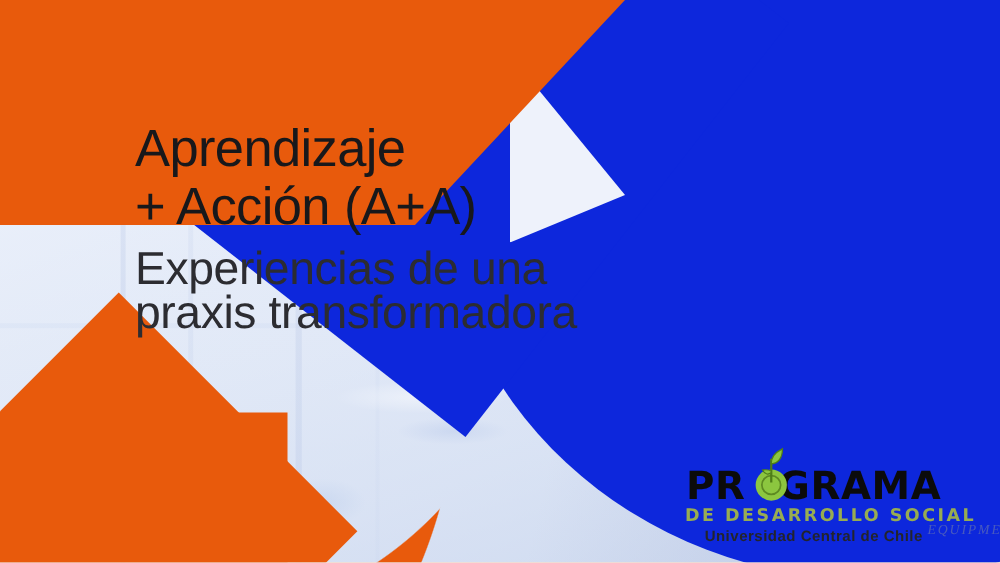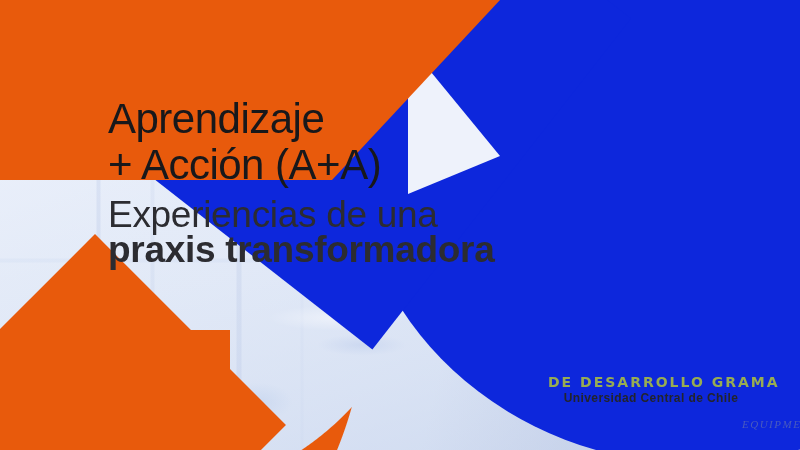--- a/index.html
+++ b/index.html
@@ -132,21 +132,21 @@
   }
   .title .l2 { display:block; }
   .subtitle {
     margin-top:9px;
     color:#2c2c31;
     font-weight:300;
     font-size:37px;
     line-height:35px;
     letter-spacing:-.3px;
   }
-  .subtitle .s2 { display:block;font-weight:bold; }
+  .subtitle .s2 { display:block; }
 
   
   .logo {
     position:absolute;
     left:548px; top:374px;
     width:206px;
     text-align:center;
   }
   .logo-word {
     position:relative;
@@ -220,19 +220,29 @@
       <span class="l1">Aprendizaje</span>
       <span class="l2">+ Acción (A+A)</span>
     </div>
     <div class="subtitle">
       <span class="s1">Experiencias de una</span>
       <span class="s2">praxis transformadora</span>
     </div>
   </div>
 
   <div class="logo">
-    <div class="logo-sub">DE DESARROLLO GRAMA</div>
+    <div class="logo-word">
+      <span>PR</span><span class="o-slot"></span><span>GRAMA</span>
+      <svg class="sprout" viewBox="0 0 26 44">
+        <circle cx="13" cy="30" r="12.5" fill="#8cc63f"></circle>
+        <circle cx="13" cy="30" r="7.5" fill="none" stroke="#5d8a22" stroke-width="1.4"></circle>
+        <path d="M13 28 L13 9" stroke="#4e7d18" stroke-width="1.8" fill="none"></path>
+        <path d="M13 13 C13 4, 21 2, 22 1 C22 9, 18 13, 13 13 Z" fill="#8cc63f" stroke="#4e7d18" stroke-width="1"></path>
+        <path d="M13 19 C10 17, 7 18, 6 18 C8 22, 11 22, 13 20 Z" fill="#8cc63f" stroke="#4e7d18" stroke-width=".9"></path>
+      </svg>
+    </div>
+    <div class="logo-sub">DE DESARROLLO SOCIAL</div>
     <div class="logo-uni">Universidad Central de Chile</div>
   </div>
 
   <div class="watermark">EQUIPMENT</div>
 
 </div>
 
 </body></html>

